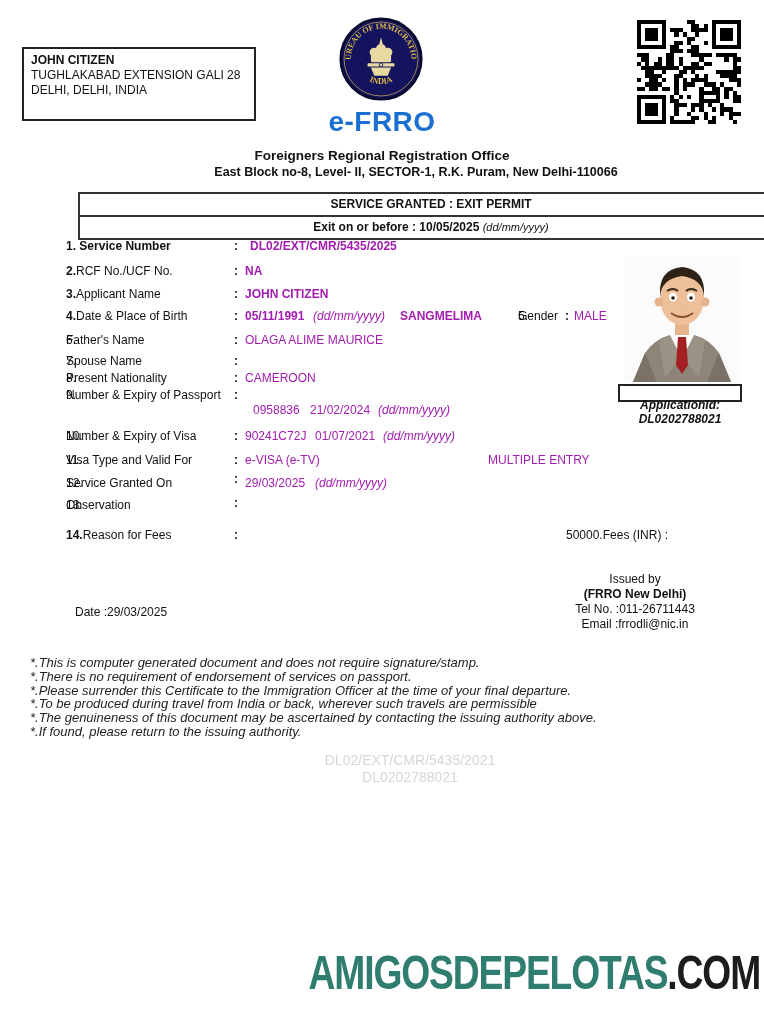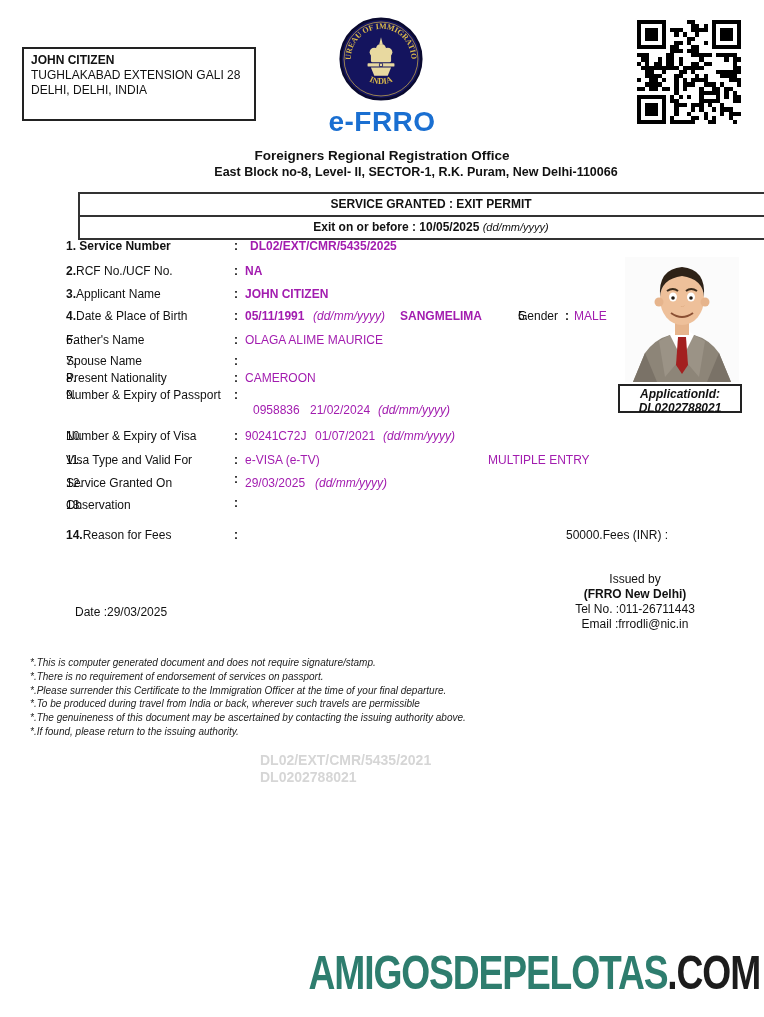--- a/index.html
+++ b/index.html
@@ -33,35 +33,35 @@
   .frow span{position:absolute;white-space:nowrap;}
   .lbl{left:18px;}
   .num-b{font-weight:bold;}
   .lbl-b{font-weight:bold;}
   .colon{left:186px;font-weight:bold;}
   .val{left:197px;color:#a21caf;}
   .val-b{font-weight:bold;}
 
   
   .photo{left:625px;top:257px;width:114px;height:125px;}
-  .appid-box{left:618px;top:384px;width:124px;height:29px;border:2px solid #222;box-sizing:border-box;text-align:center;font-size:12px;font-weight:bold;font-style:italic;line-height:14px;padding-top:1px;}
+  .appid-box{left:618px;top:384px;width:124px;height:18px;border:2px solid #222;box-sizing:border-box;text-align:center;font-size:12px;font-weight:bold;font-style:italic;line-height:14px;padding-top:12px;}
 
   
   .fees{top:528px;left:523px;font-size:12px;margin-left:43px;}
 
   
   .date-line{left:75px;top:605px;font-size:12px;}
   .issued{left:555px;top:572px;width:160px;text-align:center;font-size:12px;line-height:15px;}
   .issued .bold{font-weight:bold;}
 
   
-  .disclaimers{left:30px;top:656px;font-size:10px;font-style:italic;line-height:13.8px;color:#222;}
-
-  
-  .watermark{left:260px;top:752px;width:300px;font-size:14px;font-weight:bold;color:#d6d6d6;line-height:17px;}
+  .disclaimers{left:30px;top:656px;font-size:13px;font-style:italic;line-height:13.8px;color:#222;}
+
+  
+  .watermark{left:260px;top:752px;width:300px;text-align:center;font-size:14px;font-weight:normal;color:#d6d6d6;line-height:17px;}
 
   
   .site-logo{right:4px;top:944px;font-size:49px;font-weight:bold;letter-spacing:-1.5px;transform:scaleX(.76);transform-origin:right center;white-space:nowrap;}
   .logo-name{color:#2e7d6e;}
   .logo-tld{color:#1c1c1c;}
 </style>
 </head>
 <body>
 
 <div class="abs addr-box">

